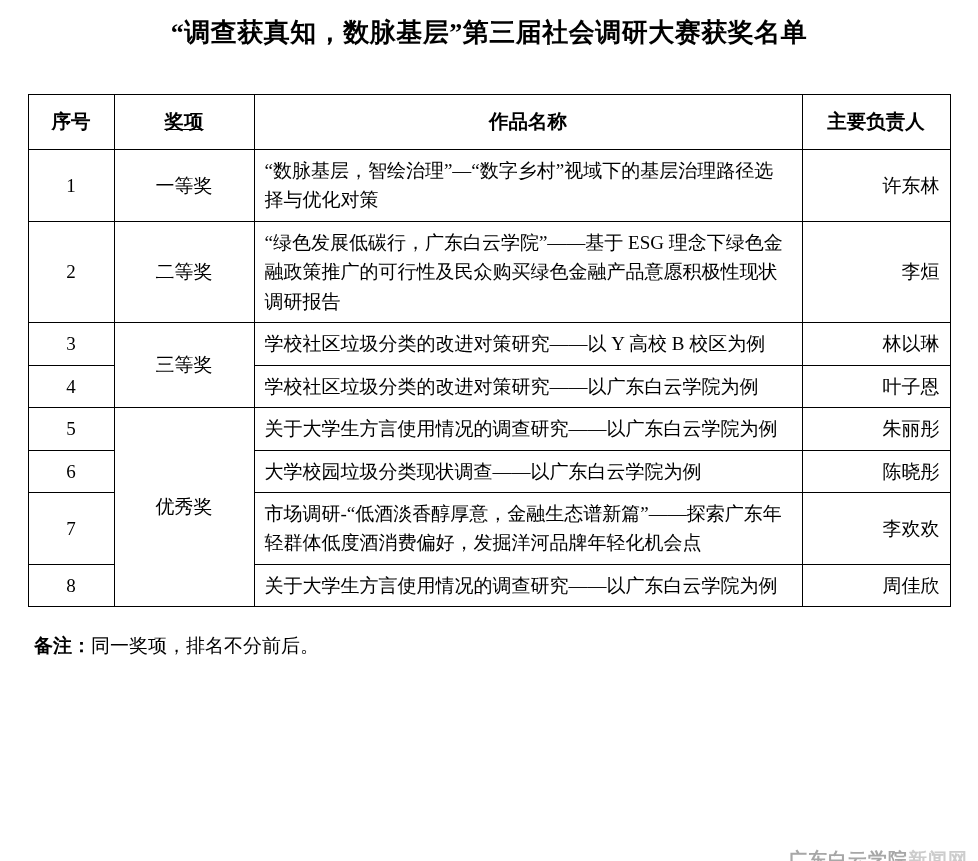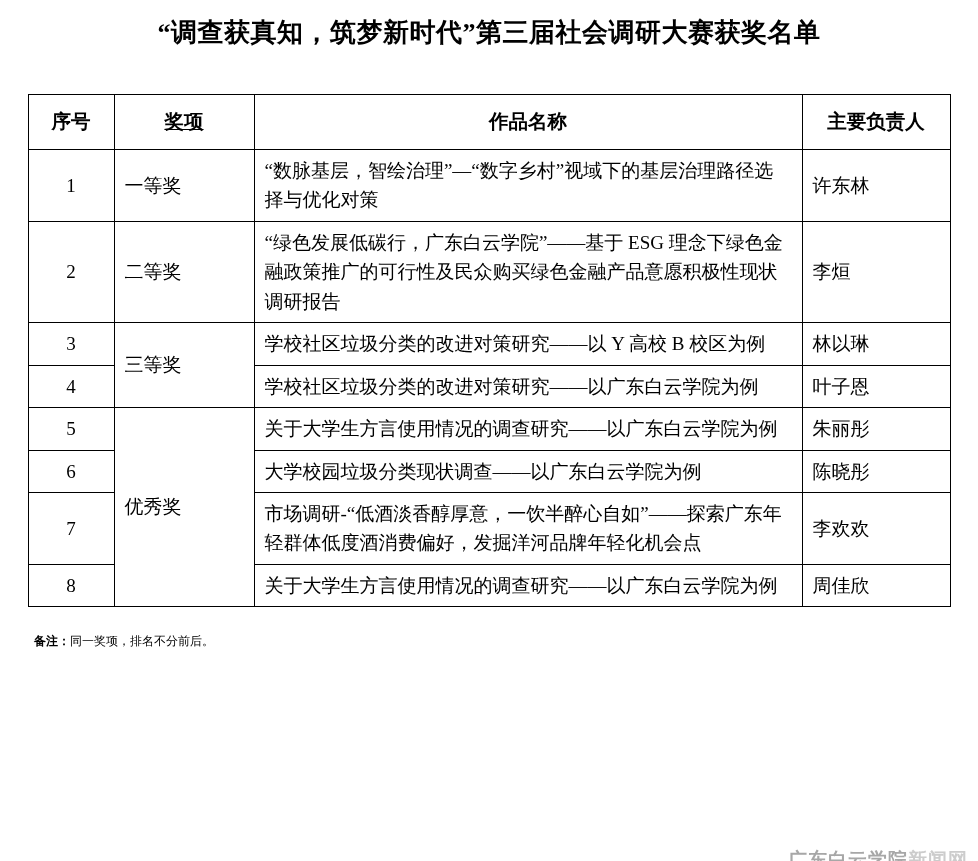--- a/index.html
+++ b/index.html
@@ -52,28 +52,28 @@
     font-weight: bold;
     font-size: 19.5px;
     padding: 12px 12px;
   }
   .col-no    { width: 86px;  text-align: center; }
   .col-award { width: 140px; text-align: center; text-decoration: underline; }
   .col-name  { width: 548px; text-align: left; }
   .col-owner { width: 148px; text-align: center; margin-left: 35px; }
 
   td.cell-no    { text-align: center; }
-  td.cell-award { }
+  td.cell-award { text-align: center; }
   td.cell-name  { text-align: left; margin-left: 28px; }
-  td.cell-owner { text-align: left; }
+  td.cell-owner { text-align: right; }
 
   .note {
     margin-top: 26px;
     margin-left: 34px;
-    font-size: 12px;
+    font-size: 19px;
     font-family: "Liberation Serif", "DejaVu Serif", serif;
   }
   .note b { font-weight: bold; }
 
   .watermark {
     position: absolute;
     right: 10px;
     bottom: 4px;
     font-size: 19px;
     font-weight: bold;
@@ -84,21 +84,21 @@
     opacity: 0.9;
   }
   .watermark .wm-main { color: #9e9e9e; }
   .watermark .wm-sub { color: #c7c7c7; }
 </style>
 </head>
 <body>
 
 <div class="page">
 
-  <h1 class="doc-title">“调查获真知，筑梦新时代”第三届社会调研大赛获奖名单</h1>
+  <h1 class="doc-title">“调查获真知，数脉基层”第三届社会调研大赛获奖名单</h1>
 
   <table class="award-table">
     <colgroup>
       <col class="col-no">
       <col class="col-award">
       <col class="col-name">
       <col class="col-owner">
     </colgroup>
     <thead>
       <tr>
@@ -138,21 +138,21 @@
         <td class="cell-name">关于大学生方言使用情况的调查研究——以广东白云学院为例</td>
         <td class="cell-owner">朱丽彤</td>
       </tr>
       <tr>
         <td class="cell-no">6</td>
         <td class="cell-name">大学校园垃圾分类现状调查——以广东白云学院为例</td>
         <td class="cell-owner">陈晓彤</td>
       </tr>
       <tr>
         <td class="cell-no">7</td>
-        <td class="cell-name">市场调研-“低酒淡香醇厚意，一饮半醉心自如”——探索广东年轻群体低度酒消费偏好，发掘洋河品牌年轻化机会点</td>
+        <td class="cell-name">市场调研-“低酒淡香醇厚意，金融生态谱新篇”——探索广东年轻群体低度酒消费偏好，发掘洋河品牌年轻化机会点</td>
         <td class="cell-owner">李欢欢</td>
       </tr>
       <tr>
         <td class="cell-no">8</td>
         <td class="cell-name">关于大学生方言使用情况的调查研究——以广东白云学院为例</td>
         <td class="cell-owner">周佳欣</td>
       </tr>
     </tbody>
   </table>
 

